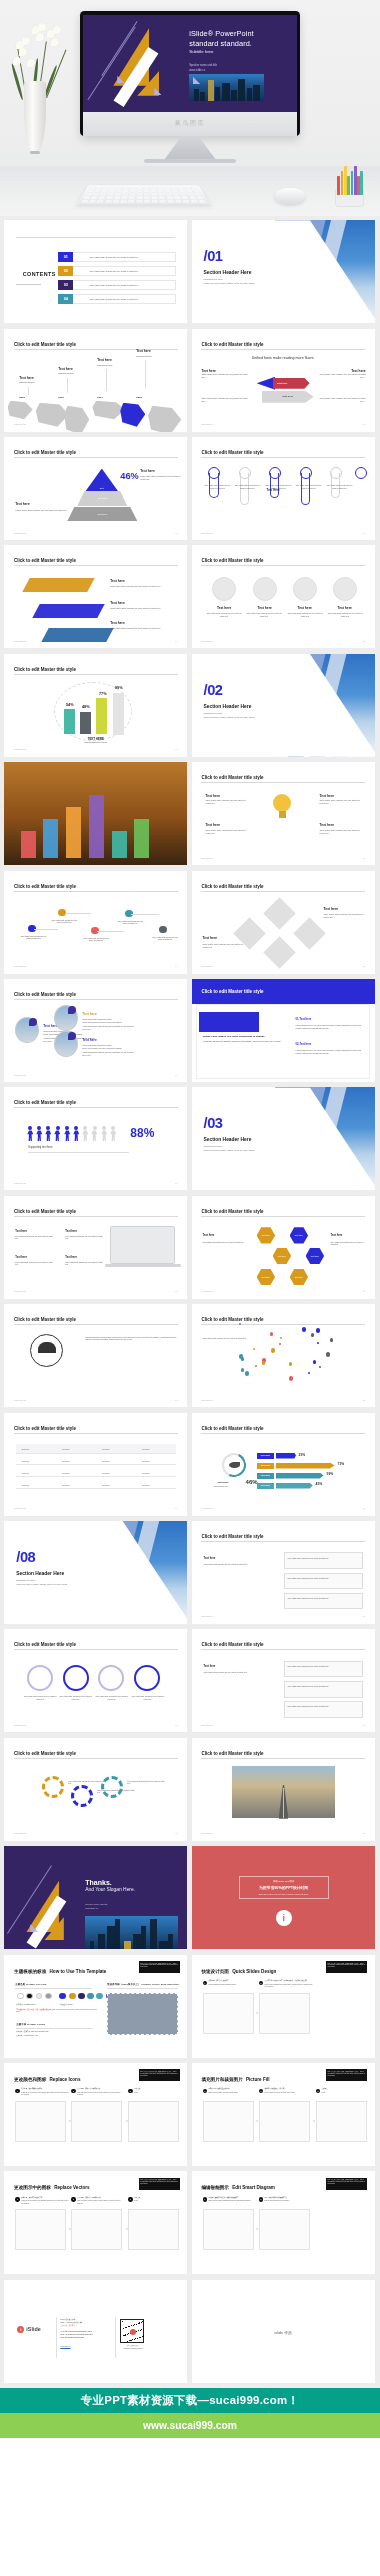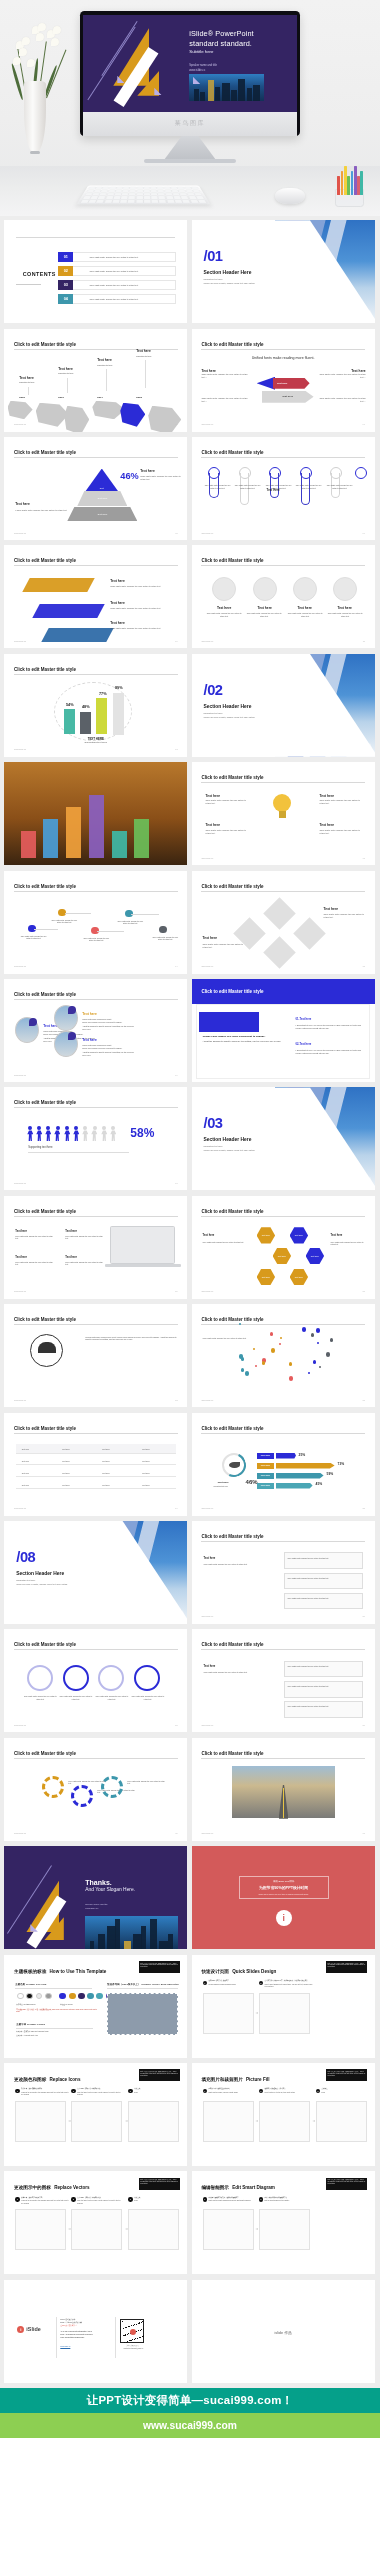--- a/index.html
+++ b/index.html
@@ -594,21 +594,21 @@
       <div style="position: absolute; left: 70px; top: 39px; width: 3.8px; height: 3.8px; border-radius: 50%; background: rgb(43, 43, 214);"></div>
       <div style="position: absolute; left: 69px; top: 43px; width: 6px; height: 11px; background: rgb(43, 43, 214); clip-path: polygon(28% 0px, 72% 0px, 100% 34%, 72% 34%, 78% 100%, 56% 100%, 50% 60%, 44% 100%, 22% 100%, 28% 34%, 0px 34%);"></div>
       <div style="position: absolute; left: 79px; top: 39px; width: 3.8px; height: 3.8px; border-radius: 50%; background: rgb(217, 217, 217);"></div>
       <div style="position: absolute; left: 78px; top: 43px; width: 6px; height: 11px; background: rgb(217, 217, 217); clip-path: polygon(28% 0px, 72% 0px, 100% 34%, 72% 34%, 78% 100%, 56% 100%, 50% 60%, 44% 100%, 22% 100%, 28% 34%, 0px 34%);"></div>
       <div style="position: absolute; left: 89px; top: 39px; width: 3.8px; height: 3.8px; border-radius: 50%; background: rgb(217, 217, 217);"></div>
       <div style="position: absolute; left: 87px; top: 43px; width: 6px; height: 11px; background: rgb(217, 217, 217); clip-path: polygon(28% 0px, 72% 0px, 100% 34%, 72% 34%, 78% 100%, 56% 100%, 50% 60%, 44% 100%, 22% 100%, 28% 34%, 0px 34%);"></div>
       <div style="position: absolute; left: 98px; top: 39px; width: 3.8px; height: 3.8px; border-radius: 50%; background: rgb(217, 217, 217);"></div>
       <div style="position: absolute; left: 97px; top: 43px; width: 6px; height: 11px; background: rgb(217, 217, 217); clip-path: polygon(28% 0px, 72% 0px, 100% 34%, 72% 34%, 78% 100%, 56% 100%, 50% 60%, 44% 100%, 22% 100%, 28% 34%, 0px 34%);"></div>
       <div style="position: absolute; left: 107px; top: 39px; width: 3.8px; height: 3.8px; border-radius: 50%; background: rgb(217, 217, 217);"></div>
       <div style="position: absolute; left: 106px; top: 43px; width: 6px; height: 11px; background: rgb(217, 217, 217); clip-path: polygon(28% 0px, 72% 0px, 100% 34%, 72% 34%, 78% 100%, 56% 100%, 50% 60%, 44% 100%, 22% 100%, 28% 34%, 0px 34%);"></div>
-      <div style="position: absolute; left: 126px; top: 39px; font-size: 12px; font-weight: bold; color: rgb(43, 43, 214);">58%</div>
+      <div style="position: absolute; left: 126px; top: 39px; font-size: 12px; font-weight: bold; color: rgb(43, 43, 214);">88%</div>
       <div style="position: absolute; left: 24px; top: 59px; font-size: 2.7px; color: rgb(68, 68, 68);">Supporting text here</div>
       <div style="position: absolute; left: 24px; top: 65px; width: 101px; height: 0.5px; background: rgb(221, 221, 221);"></div>
       <div class="s-foot">www.islide.cc</div>
       <div class="s-num">18</div>
     </div>
     <div class="slide">
       <div class="sec-no">/03</div>
       <div class="sec-h">Section Header Here</div>
       <div class="sec-s">
         <div>Supporting text here.</div>
@@ -1123,16 +1123,16 @@
         <div style="position: absolute; left: 9.2px; top: 9.2px; width: 6px; height: 6px; border-radius: 50%; background: rgb(224, 90, 79);"></div>
       </div>
       <div style="position: absolute; left: 112px; top: 65px; width: 33px; text-align: center; font-size: 1.4px; color: rgb(85, 85, 85);">关注官方微信公众号</div>
       <div style="position: absolute; left: 109px; top: 68px; width: 40px; text-align: center; font-size: 1.4px; color: rgb(85, 85, 85);">Contact us at support@islide.cc</div>
     </div>
     <div class="slide">
       <div style="position: absolute; left: 0px; right: 0px; top: 50px; text-align: center; font-size: 3.8px; color: rgb(102, 102, 102);">islide  作品</div>
     </div>
   </div>
 
-<div class="banner-a">让PPT设计变得简单—sucai999.com！</div>
+<div class="banner-a">专业PPT素材资源下载—sucai999.com！</div>
 <div class="banner-b">www.sucai999.com</div>
 <div class="tailpad"></div>
 
 
 </body></html>

